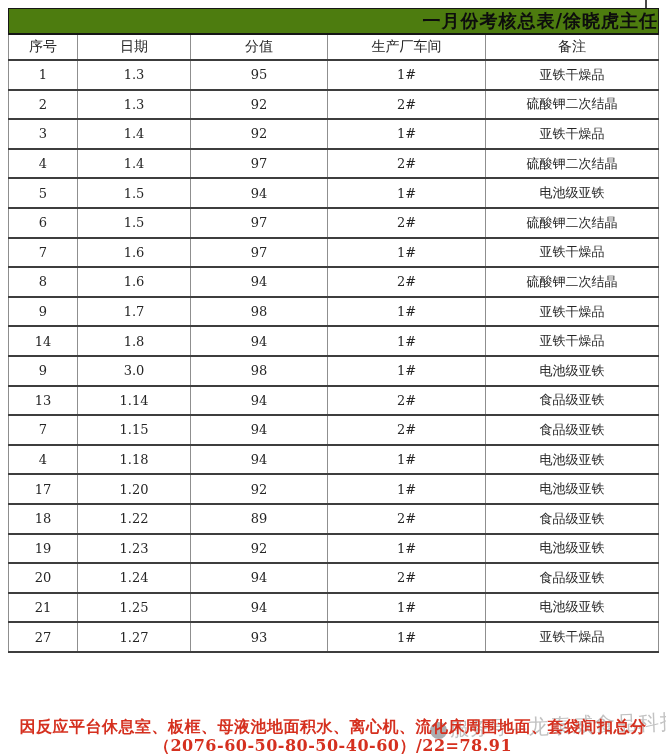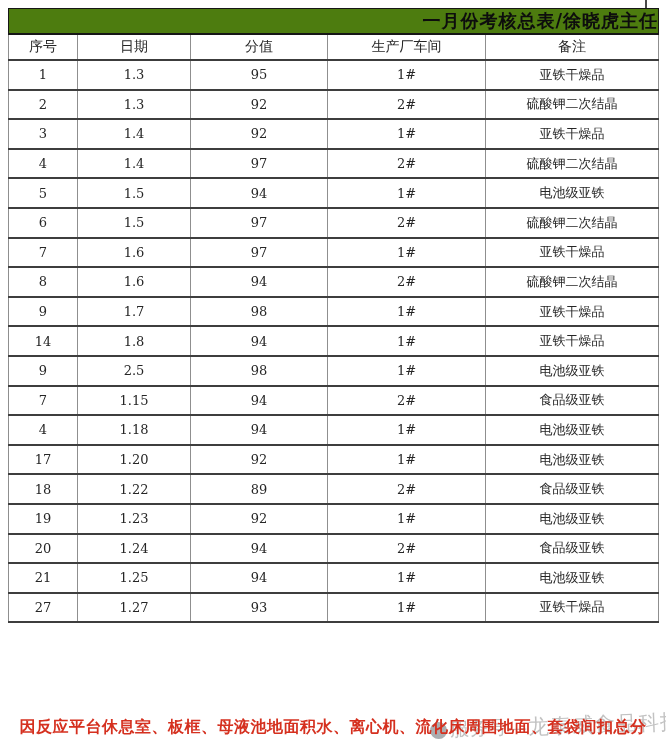--- a/index.html
+++ b/index.html
@@ -163,24 +163,31 @@
         </tr>
         <tr>
           <td>14</td>
           <td>1.8</td>
           <td>94</td>
           <td>1#</td>
           <td>亚铁干燥品</td>
         </tr>
         <tr>
           <td>9</td>
-          <td>2.5</td>
+          <td>3.0</td>
           <td>98</td>
           <td>1#</td>
           <td>电池级亚铁</td>
+        </tr>
+        <tr>
+          <td>13</td>
+          <td>1.14</td>
+          <td>94</td>
+          <td>2#</td>
+          <td>食品级亚铁</td>
         </tr>
         <tr>
           <td>7</td>
           <td>1.15</td>
           <td>94</td>
           <td>2#</td>
           <td>食品级亚铁</td>
         </tr>
         <tr>
           <td>4</td>
@@ -229,20 +236,21 @@
           <td>1.27</td>
           <td>93</td>
           <td>1#</td>
           <td>亚铁干燥品</td>
         </tr>
       </tbody>
   </table>
 
   <div class="notes">
     <div>因反应平台休息室、板框、母液池地面积水、离心机、流化床周围地面、套袋间扣总分</div>
+    <div>（2076-60-50-80-50-40-60）/22=78.91</div>
   </div>
 
   <div class="watermark">
     <span class="wm-icon"></span>
     <span class="wm-label">服务号</span>
     <span class="wm-sep">—</span>
     <span class="wm-company">龙泰威食品科技</span>
   </div>
 
 </div>

